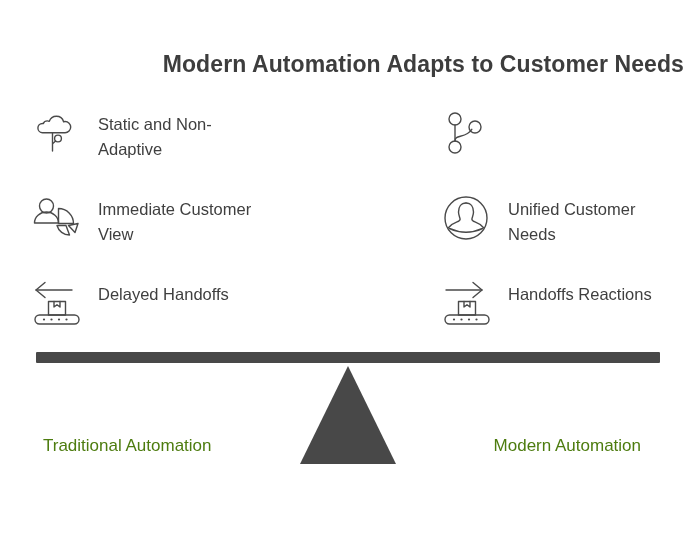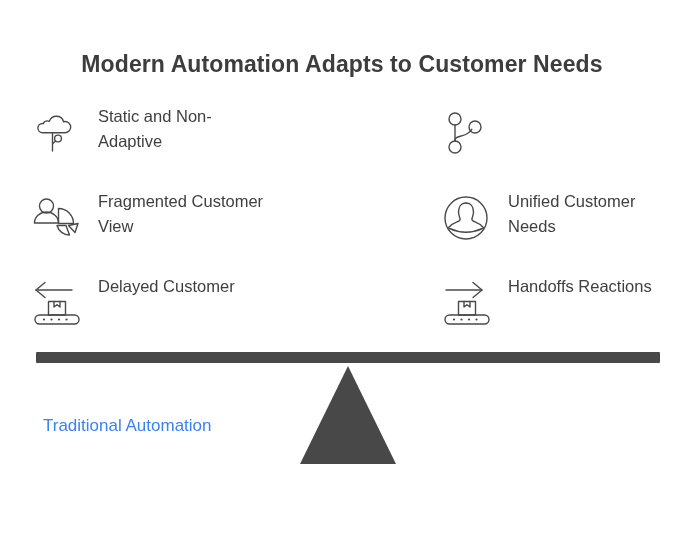--- a/index.html
+++ b/index.html
@@ -19,21 +19,21 @@
     background: #ffffff;
     overflow: hidden;
   }
 
   
   #title {
     position: absolute;
     left: 0;
     top: 50px;
     width: 684px;
-    text-align: center;
+    text-align: right;
     font-size: 23px;
     font-weight: bold;
     color: #3d3d3d;
     letter-spacing: 0.1px;
     line-height: 28px;
   }
 
   
   .col {
     position: absolute;
@@ -55,21 +55,21 @@
     margin-top: 2px;
     display: block;
   }
   .feature-icon svg {
     display: block;
     width: 54px;
     height: 54px;
   }
   .feature-label {
     margin-left: 14px;
-    margin-top: 0;
+    margin-top: 8px;
     font-size: 16.5px;
     line-height: 25px;
     color: #3f3f3f;
     max-width: 170px;
   }
 
   
   #seesaw-bar {
     position: absolute;
     left: 36px;
@@ -84,23 +84,23 @@
     left: 300px;
     top: 366px;
     width: 96px;
     height: 98px;
   }
   #fulcrum svg { display: block; }
 
   
   .base-label {
     position: absolute;
-    top: 414px;
+    top: 434px;
     font-size: 17px;
-    color: #3b82f6;
+    color: #4d7c0f;
     line-height: 24px;
   }
   #label-left  { left: 43px;  text-align: left; }
   #label-right { right: 43px; text-align: right; }
 </style>
 </head>
 <body>
 
 <div id="canvas">
 
@@ -123,38 +123,38 @@
     <div class="feature">
       <span class="feature-icon">
         <svg viewBox="0 0 54 54" fill="none" stroke="#4a4a4a" stroke-width="1.4" stroke-linecap="round" stroke-linejoin="round">
           <circle cx="16.5" cy="15" r="7"></circle>
           <path d="M4.5 32c0-6.1 5.4-11 12-11s12 4.9 12 11z"></path>
           <path d="M28.5 17.5v15h15c0-8.3-6.7-15-15-15z"></path>
           <path d="M27 34.5a13 13 0 0 0 12.5 9.5l-3.5-9.5z"></path>
           <path d="M38.5 34.5 45 41.5l3-9z"></path>
         </svg>
       </span>
-      <span class="feature-label">Fragmented Customer View</span>
+      <span class="feature-label">Immediate Customer View</span>
     </div>
 
     <div class="feature">
       <span class="feature-icon">
         <svg viewBox="0 0 54 54" fill="none" stroke="#4a4a4a" stroke-width="1.4" stroke-linecap="round" stroke-linejoin="round">
           <line x1="6" y1="14" x2="42" y2="14"></line>
           <polyline points="15,6.5 6,14 15,21.5"></polyline>
           <rect x="18.5" y="25.5" width="17" height="13.5"></rect>
           <polyline points="24,25.5 24,31 27,28.8 30,31 30,25.5"></polyline>
           <rect x="5" y="39" width="44" height="9" rx="4.5"></rect>
           <circle cx="14" cy="43.5" r="1.1" fill="#4a4a4a" stroke="none"></circle>
           <circle cx="21.5" cy="43.5" r="1.1" fill="#4a4a4a" stroke="none"></circle>
           <circle cx="29" cy="43.5" r="1.1" fill="#4a4a4a" stroke="none"></circle>
           <circle cx="36.5" cy="43.5" r="1.1" fill="#4a4a4a" stroke="none"></circle>
         </svg>
       </span>
-      <span class="feature-label">Delayed Customer</span>
+      <span class="feature-label">Delayed Handoffs</span>
     </div>
 
   </div>
 
   <div id="col-right" class="col">
 
     <div class="feature">
       <span class="feature-icon">
         <svg viewBox="0 0 54 54" fill="none" stroke="#4a4a4a" stroke-width="1.4" stroke-linecap="round" stroke-linejoin="round">
           <circle cx="15" cy="13" r="6"></circle>
@@ -199,14 +199,15 @@
 
   <div id="seesaw-bar"></div>
 
   <div id="fulcrum">
     <svg viewBox="0 0 96 98" width="96" height="98" aria-hidden="true">
       <polygon points="48,0 96,98 0,98" fill="#484848"></polygon>
     </svg>
   </div>
 
   <div id="label-left" class="base-label">Traditional Automation</div>
+  <div id="label-right" class="base-label">Modern Automation</div>
 
 </div>
 
 </body></html>

